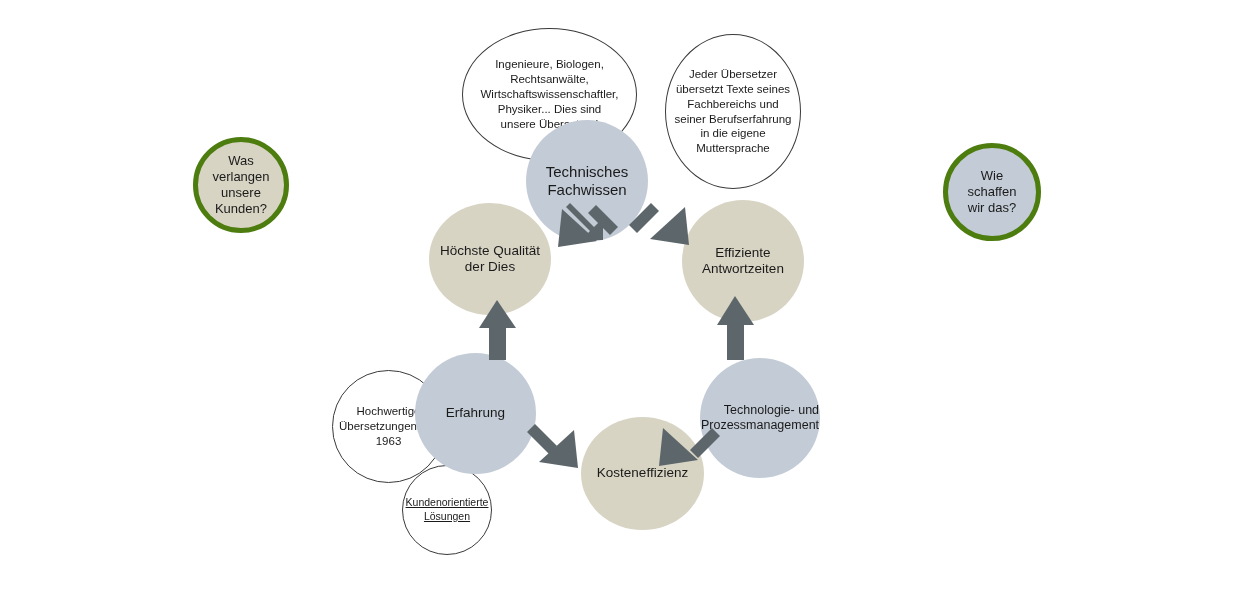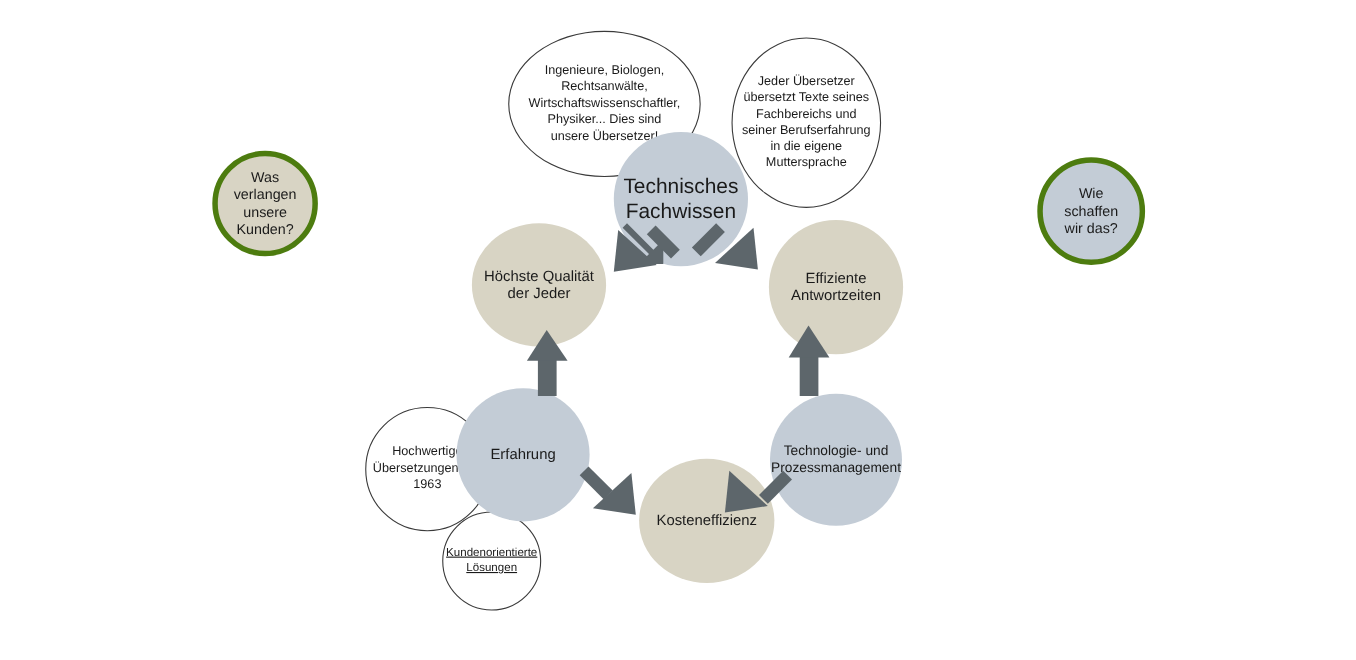--- a/index.html
+++ b/index.html
@@ -113,46 +113,46 @@
     <span class="node-label">Hochwertige
 Übersetzungen seit
 1963</span>
   </div>
 
   <div class="callout" style="left:402px; top:465px; width:90px; height:90px; font-size:10.5px;text-decoration:underline;">
     <span class="node-label">Kundenorientierte
 Lösungen</span>
   </div>
 
-  <div class="node fill-blue" style="left:558px; top:120px; width:122px; height:122px; font-size:19px;">
+  <div class="node fill-blue" style="left:526px; top:120px; width:122px; height:122px; font-size:15px;">
     <span class="node-label">Technisches
 Fachwissen</span>
   </div>
 
-  <div class="node fill-beige" style="left:699px; top:200px; width:122px; height:122px; font-size:13.5px;">
+  <div class="node fill-beige" style="left:682px; top:200px; width:122px; height:122px; font-size:13.5px;">
     <span class="node-label">Effiziente
 Antwortzeiten</span>
   </div>
 
-  <div class="node fill-blue" style="left:700px; top:358px; width:120px; height:120px; font-size:12.5px;">
+  <div class="node fill-blue" style="left:700px; top:358px; width:120px; height:120px; font-size:12.5px;text-align:right;">
     <span class="node-label">Technologie- und
 Prozessmanagement</span>
   </div>
 
   <div class="node fill-beige" style="left:581px; top:417px; width:123px; height:113px; font-size:13.5px;">
     <span class="node-label">Kosteneffizienz</span>
   </div>
 
   <div class="node fill-blue" style="left:415px; top:353px; width:121px; height:121px; font-size:13.5px;">
     <span class="node-label">Erfahrung</span>
   </div>
 
   <div class="node fill-beige" style="left:429px; top:203px; width:122px; height:112px; font-size:13.5px;">
     <span class="node-label">Höchste Qualität
-der Jeder</span>
+der Dies</span>
   </div>
 
   <svg class="arrows" viewBox="0 0 1233 600">
     <g fill="#5d666b">
 
       <g>
         <polygon points="570,203 594,227 603,218 603,240 581,240 590,231 566,207"></polygon>
         <polygon transform="rotate(135 570 203)" points="570,203 570,203 570,203"></polygon>
       </g>
 

